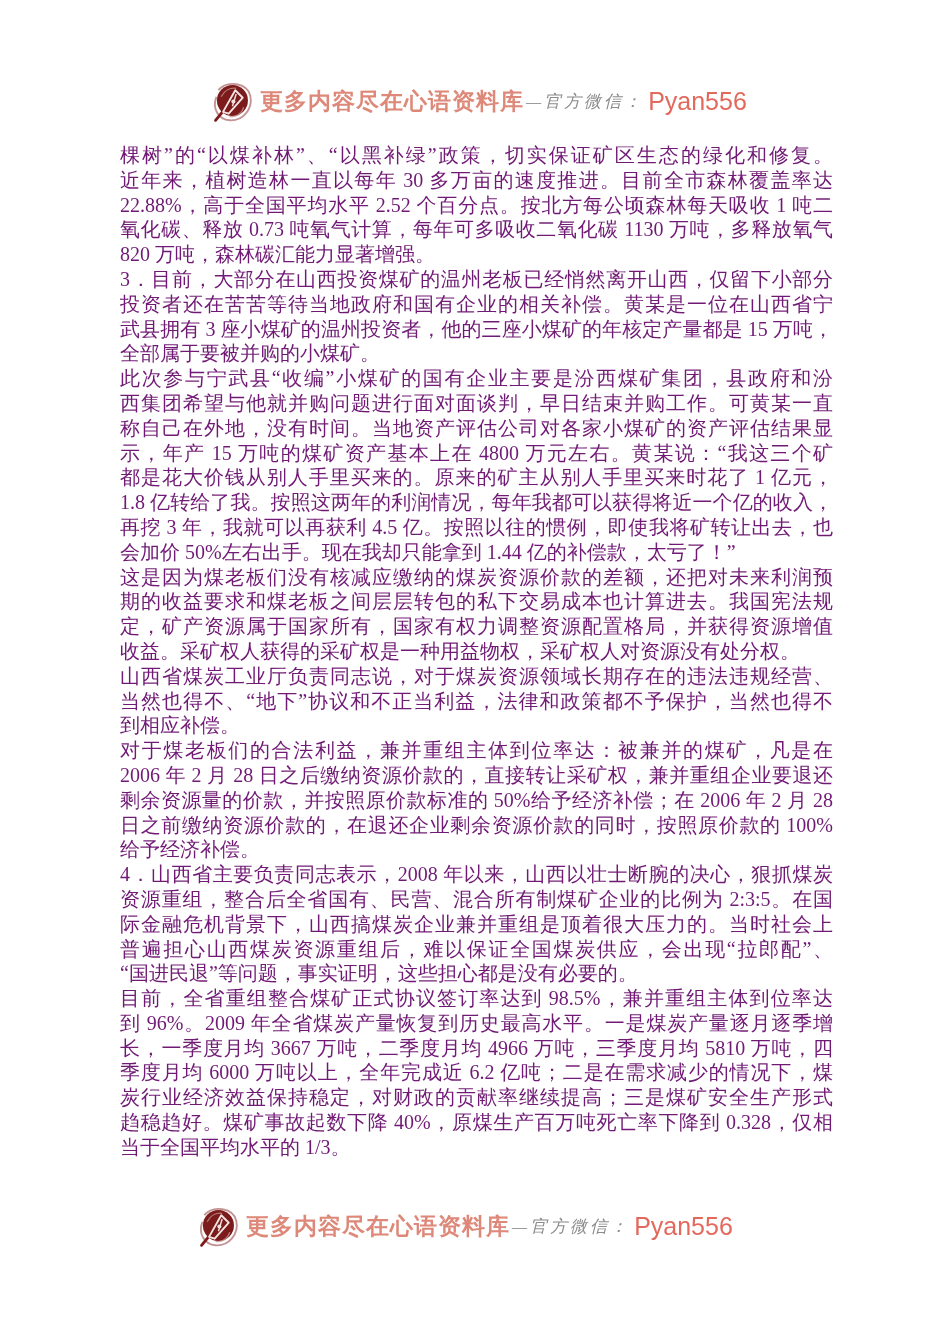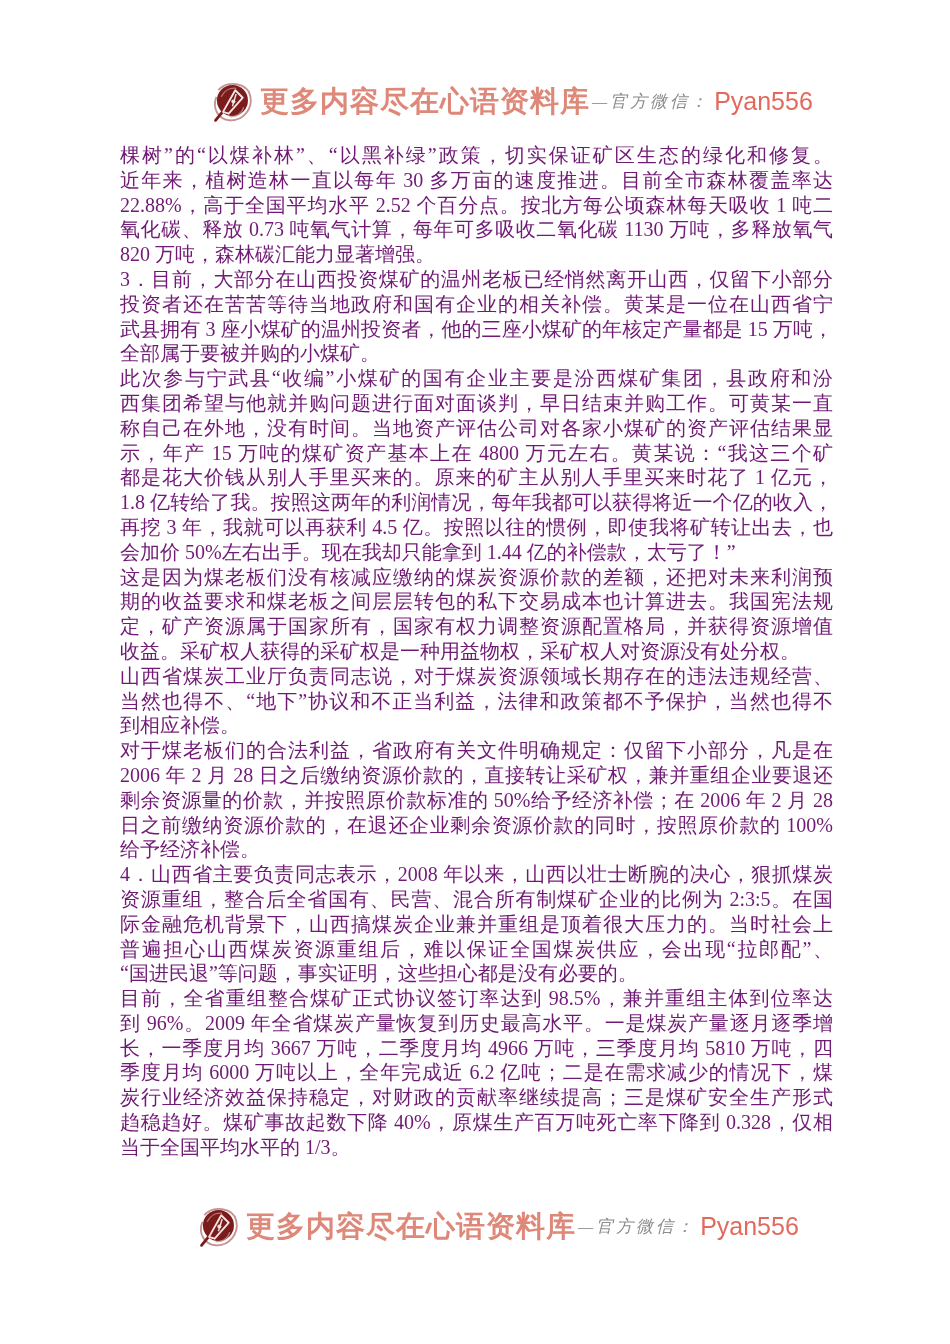--- a/index.html
+++ b/index.html
@@ -19,21 +19,21 @@
     white-space:nowrap;
   }
   .banner.header{top:78px;left:208px;}
   .banner.footer{top:1203px;left:194px;}
   .logo{
     width:47px;height:47px;
     margin-right:5px;
     flex:0 0 auto;
   }
   .brand{
-    font-size:29px;
+    font-size:23px;
     font-weight:bold;
     color:var(--brand-color,#dd8878);
     letter-spacing:1px;
   }
   .wechat-label{
     font-size:17px;
     font-style:italic;
     color:var(--label-color,#8c8c8c);
     letter-spacing:3px;
     margin-left:2px;
@@ -115,21 +115,21 @@
         <div class="line">期的收益要求和煤老板之间层层转包的私下交易成本也计算进去。我国宪法规</div>
         <div class="line">定，矿产资源属于国家所有，国家有权力调整资源配置格局，并获得资源增值</div>
         <div class="line last">收益。采矿权人获得的采矿权是一种用益物权，采矿权人对资源没有处分权。</div>
       </div>
       <div class="para">
         <div class="line">山西省煤炭工业厅负责同志说，对于煤炭资源领域长期存在的违法违规经营、</div>
         <div class="line">当然也得不、“地下”协议和不正当利益，法律和政策都不予保护，当然也得不</div>
         <div class="line last">到相应补偿。</div>
       </div>
       <div class="para">
-        <div class="line">对于煤老板们的合法利益，省政府有关文件明确规定：仅留下小部分，凡是在</div>
+        <div class="line">对于煤老板们的合法利益，兼并重组主体到位率达：被兼并的煤矿，凡是在</div>
         <div class="line">2006 年 2 月 28 日之后缴纳资源价款的，直接转让采矿权，兼并重组企业要退还</div>
         <div class="line">剩余资源量的价款，并按照原价款标准的 50%给予经济补偿；在 2006 年 2 月 28</div>
         <div class="line">日之前缴纳资源价款的，在退还企业剩余资源价款的同时，按照原价款的 100%</div>
         <div class="line last">给予经济补偿。</div>
       </div>
       <div class="para">
         <div class="line">4．山西省主要负责同志表示，2008 年以来，山西以壮士断腕的决心，狠抓煤炭</div>
         <div class="line">资源重组，整合后全省国有、民营、混合所有制煤矿企业的比例为 2:3:5。在国</div>
         <div class="line">际金融危机背景下，山西搞煤炭企业兼并重组是顶着很大压力的。当时社会上</div>
         <div class="line">普遍担心山西煤炭资源重组后，难以保证全国煤炭供应，会出现“拉郎配”、</div>

